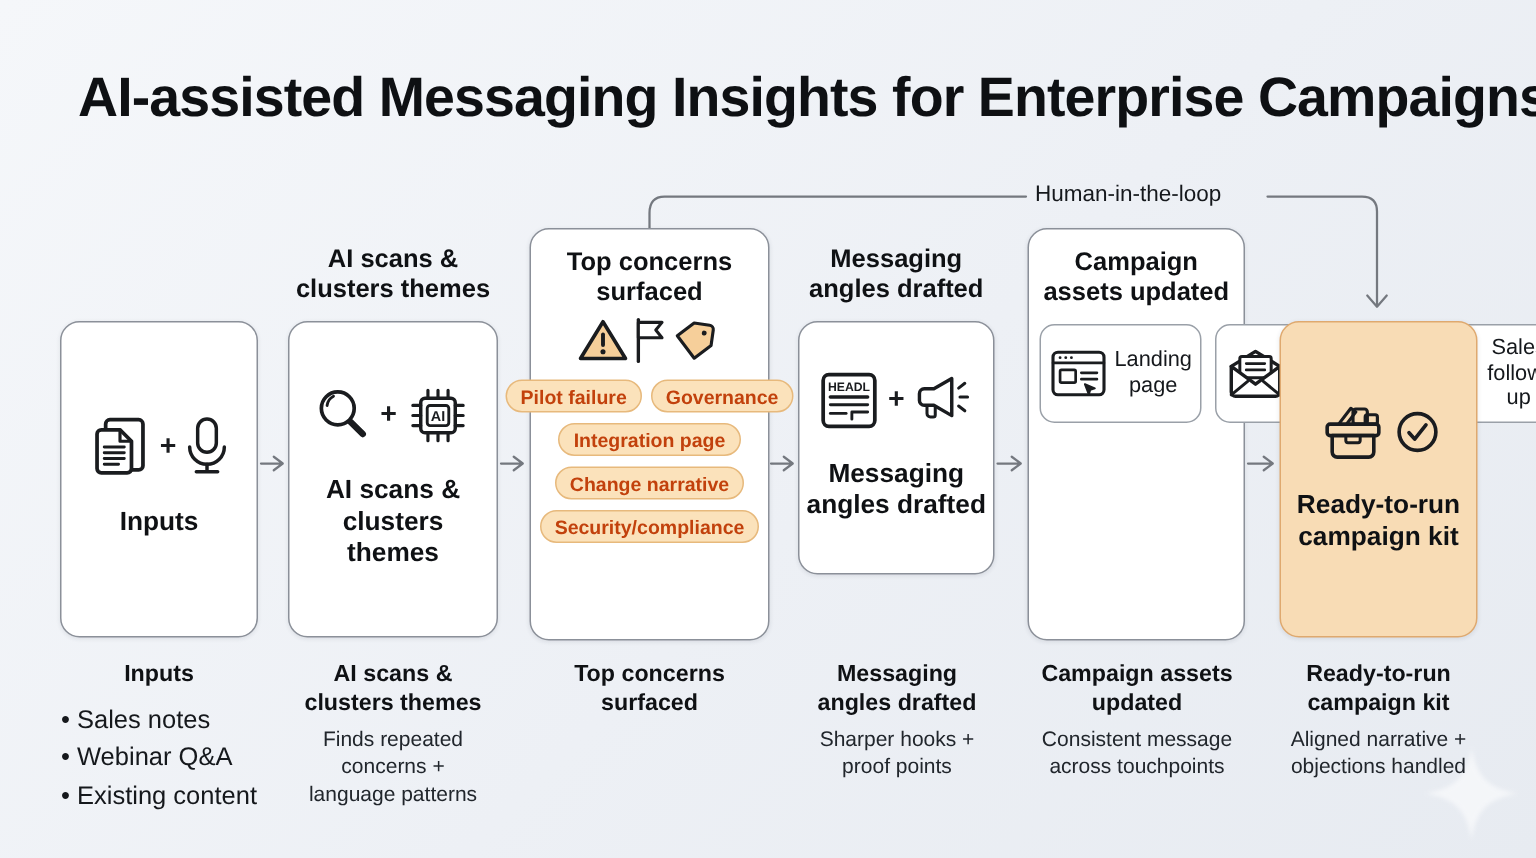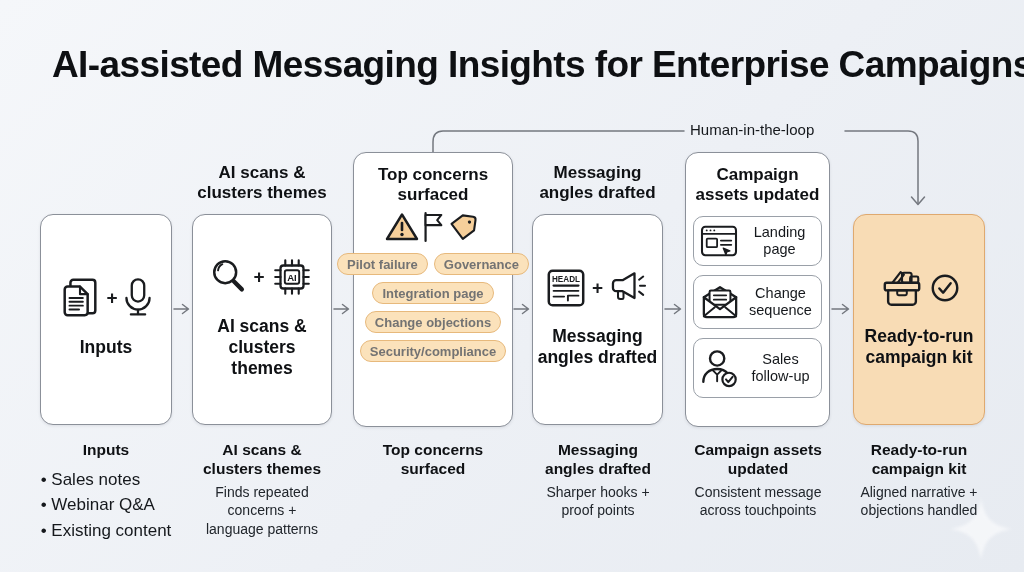--- a/index.html
+++ b/index.html
@@ -35,23 +35,23 @@
   .box-label{font-size:17.5px;font-weight:700;line-height:1.2;text-align:center;color:#0f1114;}
   .box-header{
     position:absolute;top:163px;z-index:2;text-align:center;
     font-size:17px;font-weight:700;line-height:1.18;color:#0f1114;
   }
   .box-title{font-size:17px;font-weight:700;line-height:1.18;text-align:center;color:#0f1114;margin-top:12px;}
   .pill-col{display:flex;flex-direction:column;align-items:center;gap:7px;margin-top:9px;}
   .pill-row{display:flex;gap:6px;justify-content:center;}
   .pill{
     background:#fbe2bb;border:1.5px solid #e7b97c;border-radius:999px;
-    padding:2.5px 9px;font-size:13px;font-weight:600;color:#737373;white-space:nowrap;
-  }
-  .subcards{display:flex;flex-direction:column;gap:9px;margin-top:11px;width:129px;}
+    padding:2.5px 9px;font-size:13px;font-weight:600;color:#c2410c;white-space:nowrap;
+  }
+  .subcards{display:flex;flex-direction:row;gap:9px;margin-top:11px;width:129px;}
   .subcard{
     background:#fff;border:1.3px solid #9aa0a8;border-radius:10px;
     display:flex;align-items:center;gap:4px;padding:7px 5px;min-height:42px;box-sizing:border-box;
   }
   .subcard .sc-label{flex:1;text-align:center;font-size:14.5px;line-height:1.15;color:#15181c;}
   .cap{position:absolute;top:441px;text-align:center;z-index:2;}
   .cap-title{font-size:15.5px;font-weight:700;line-height:1.2;color:#0f1114;margin:0 auto;}
   .cap-sub{font-size:14px;line-height:1.3;color:#21262c;margin:5px auto 0;}
   .cap-bullets{width:fit-content;margin:7px auto 0;text-align:left;font-size:17px;line-height:1.5;color:#15181c;}
   .cap-bullets .b::before{content:"• ";}
@@ -138,26 +138,26 @@
           <circle cx="24" cy="10" r="1.7" fill="#1a1c1f" stroke="none"></circle>
         </g>
       </svg>
     </div>
     <div class="pill-col">
       <div class="pill-row">
         <span class="pill">Pilot failure</span>
         <span class="pill">Governance</span>
       </div>
       <span class="pill">Integration page</span>
-      <span class="pill">Change objections</span>
+      <span class="pill">Change narrative</span>
       <span class="pill">Security/compliance</span>
     </div>
   </div>
 
-  <div class="box simple" style="left:532px;top:214px;width:131px;height:211px;">
+  <div class="box simple" style="left:532px;top:214px;width:131px;height:169px;">
     <div class="icon-row">
       <svg class="ic" width="44" height="44" viewBox="0 0 46 46" fill="none" stroke="#1a1c1f" stroke-width="2.6" stroke-linecap="round" stroke-linejoin="round">
         <rect x="5" y="5" width="36" height="36" rx="4"></rect>
         <text x="23" y="16.5" font-size="8.5" font-weight="800" text-anchor="middle" fill="#1a1c1f" stroke="none">HEADL</text>
         <path d="M10,20.5 h26" stroke-width="2.4"></path>
         <path d="M10,26 h26" stroke-width="2"></path>
         <path d="M10,32 h11" stroke-width="2"></path>
         <path d="M25,36 v-5 h11" stroke-width="2"></path>
       </svg>
       <span class="plus">+</span>

